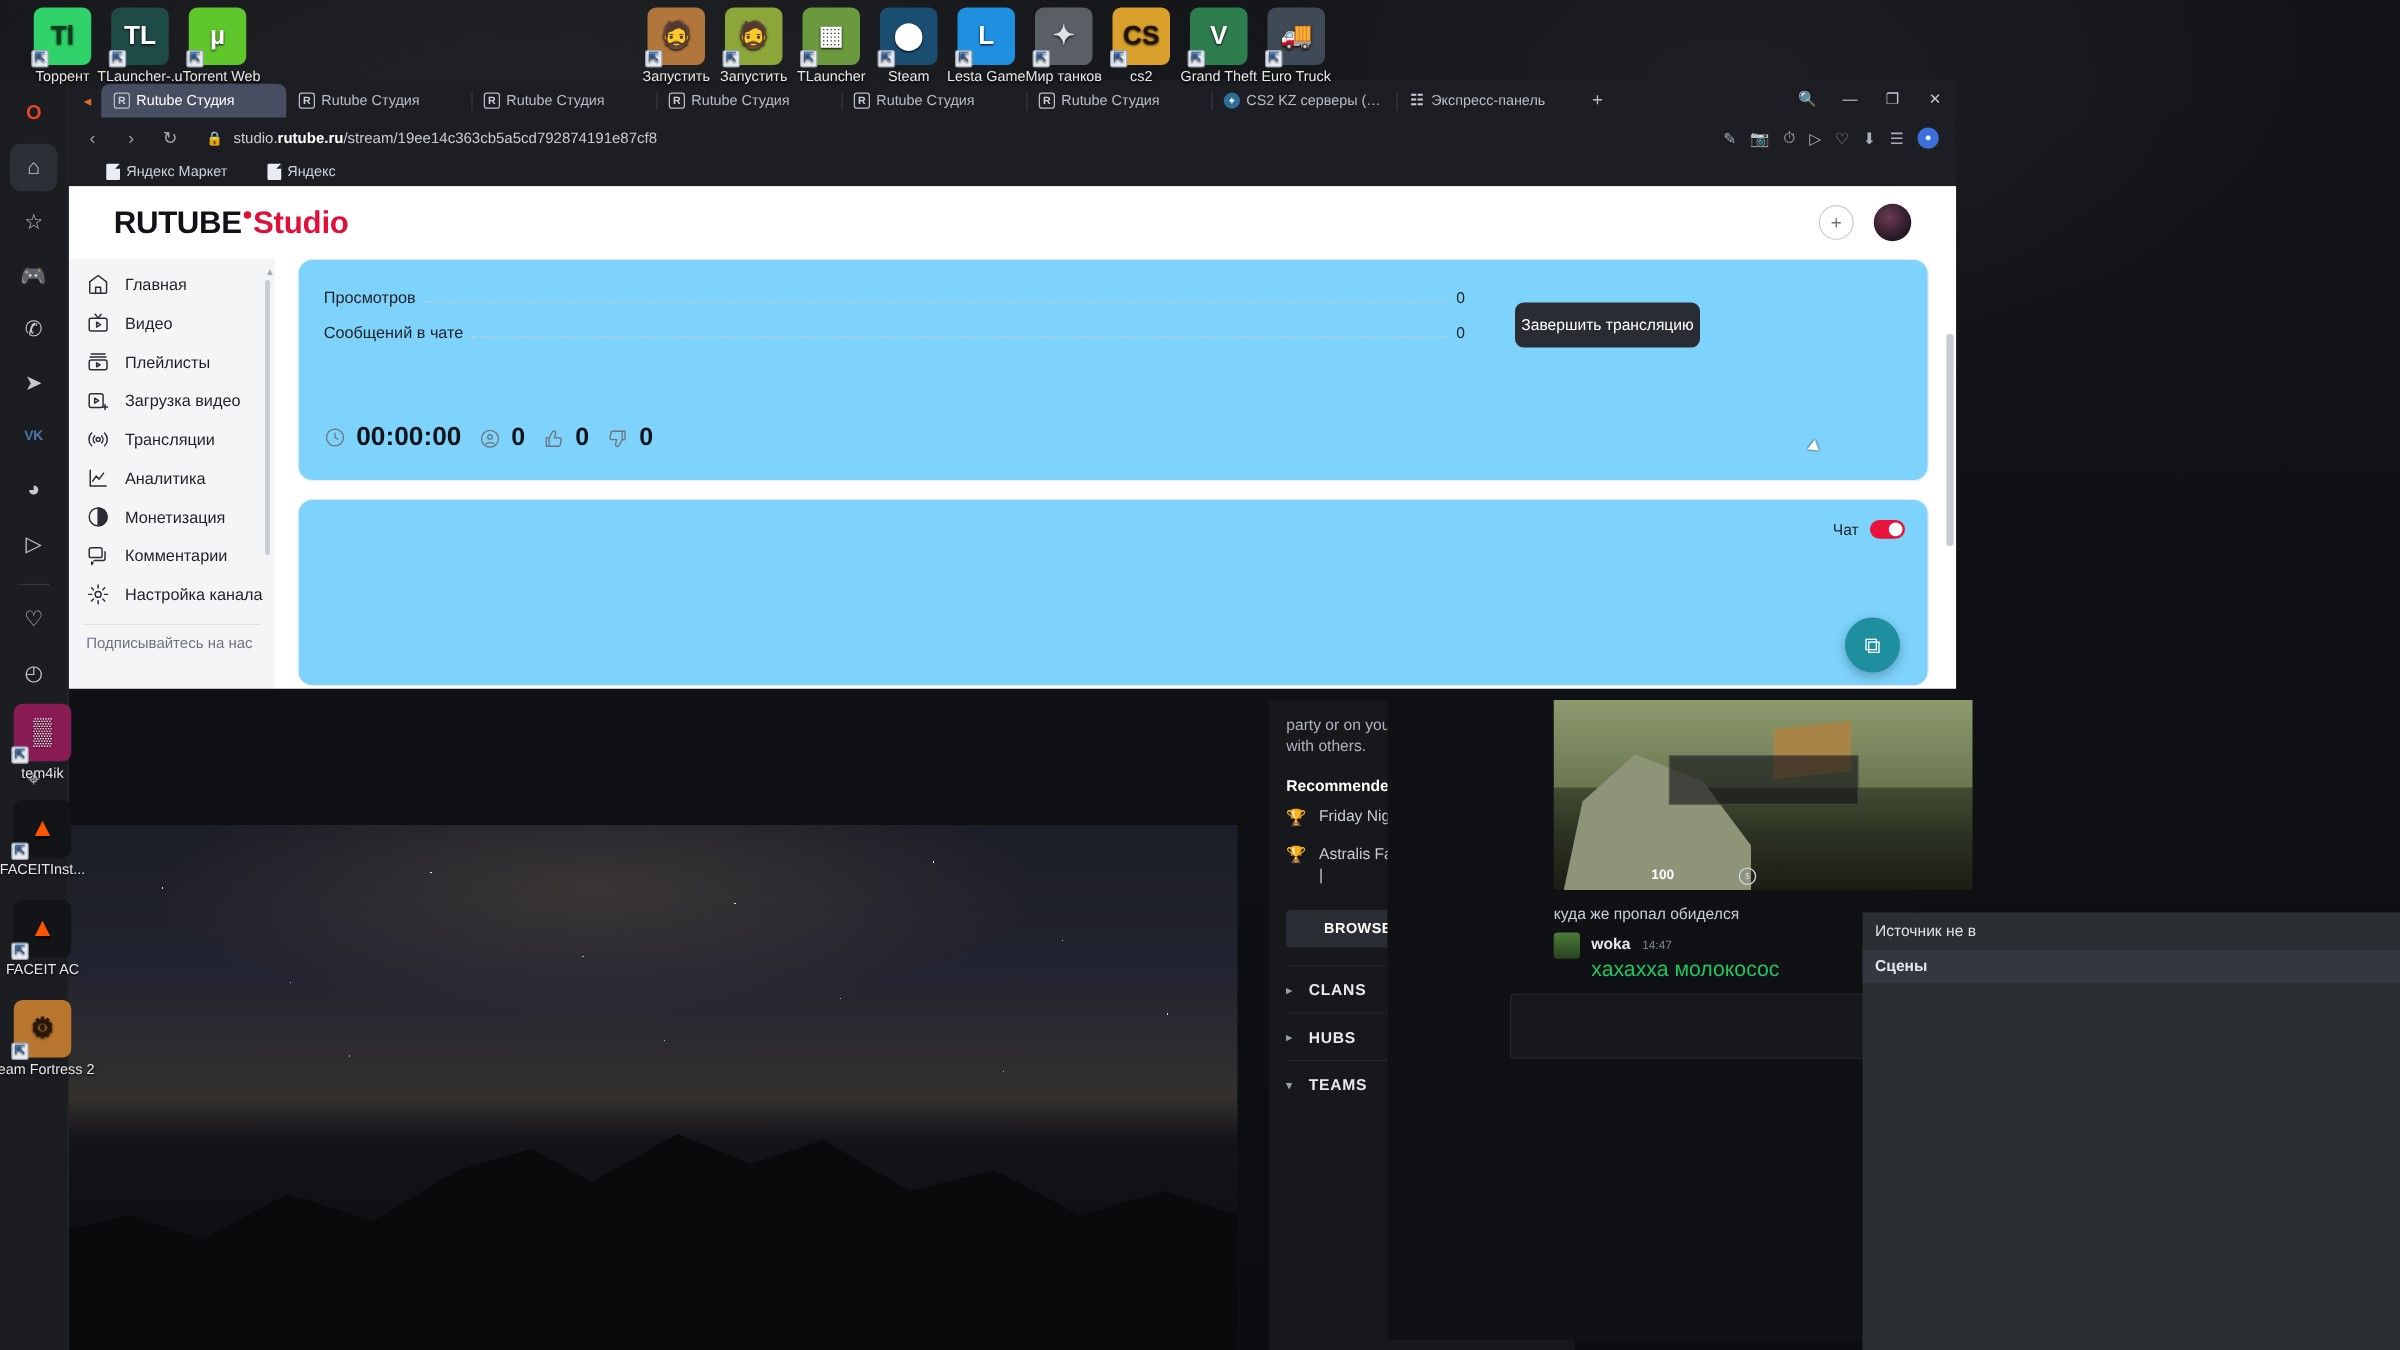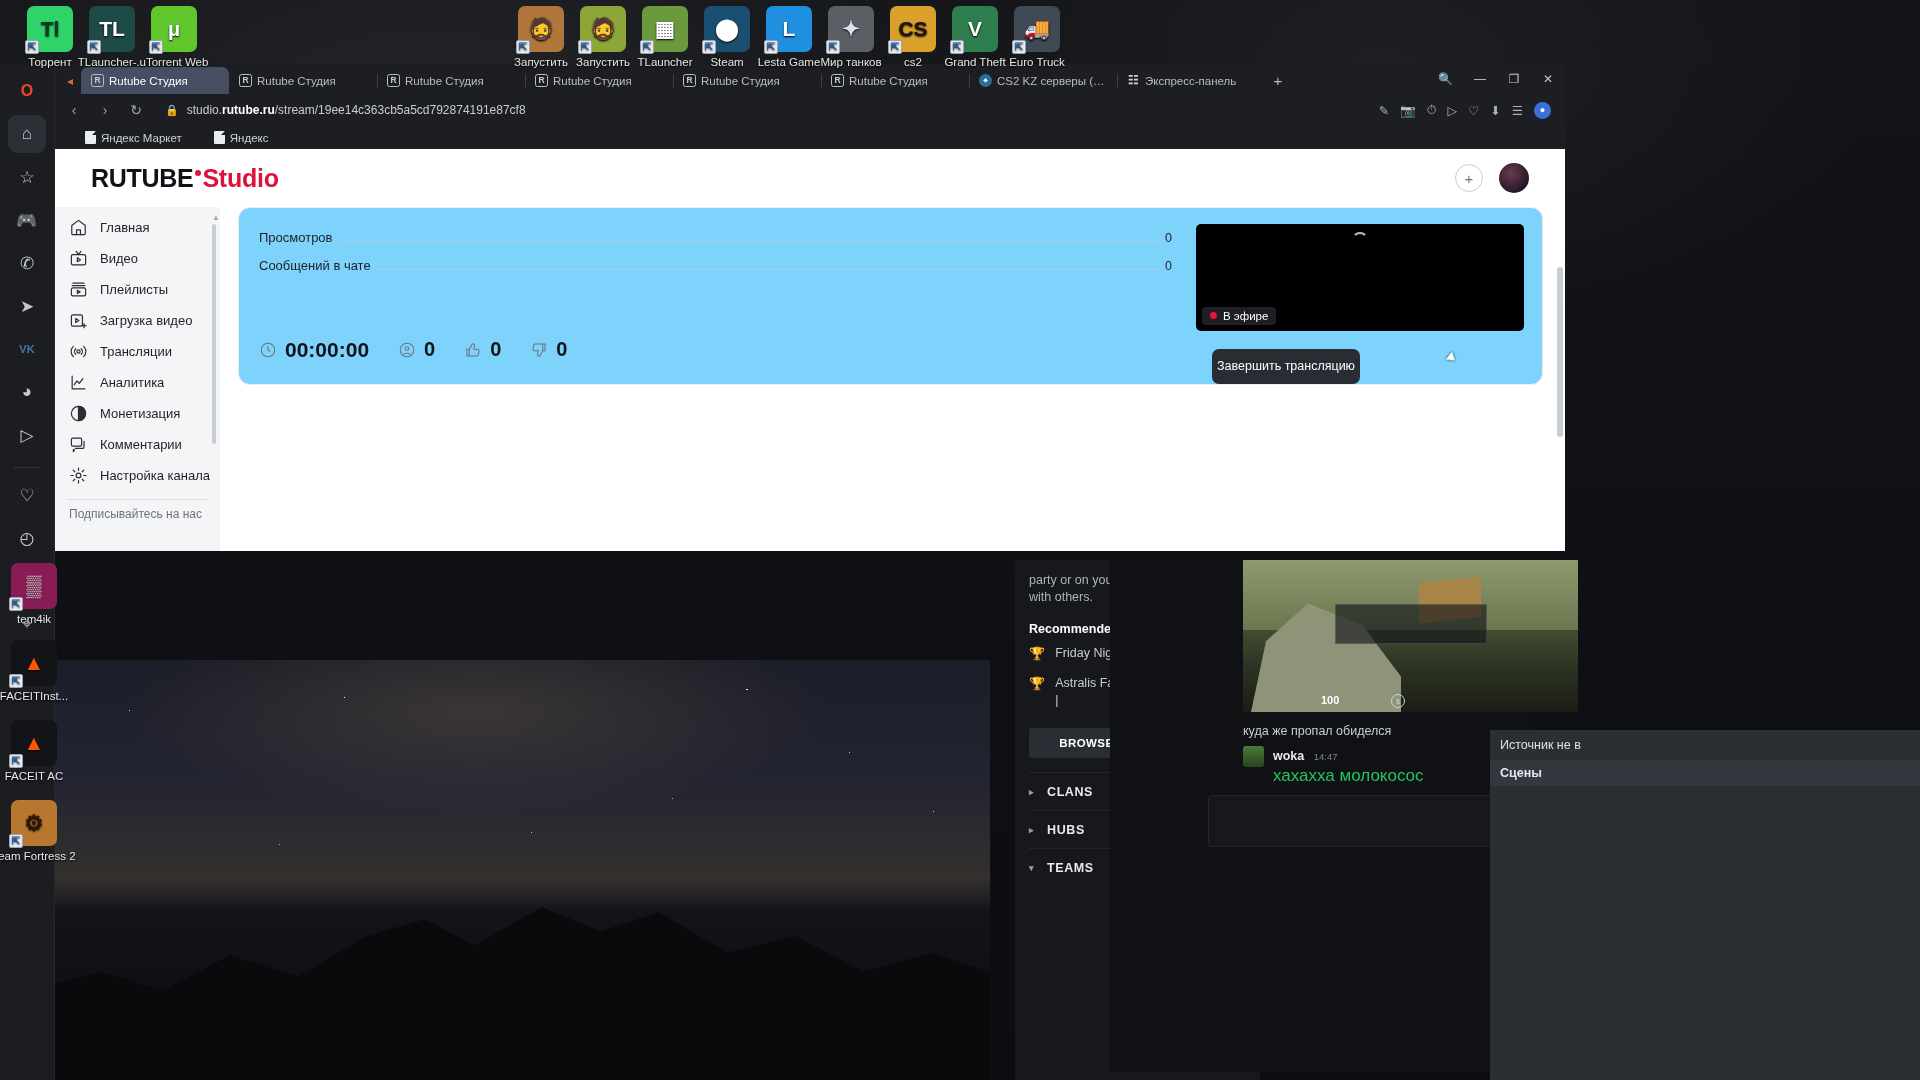--- a/index.html
+++ b/index.html
@@ -148,21 +148,21 @@
 
   #rt-main{flex:1;background:#fff;position:relative;padding:0 22px 0 18px;}
   .card{background:#7dd3fc;border:1px solid #ebedf0;border-radius:12px;}
   #card-stats{margin-top:0;height:178px;display:flex;padding:10px 20px 0;position:relative;overflow:hidden;}
   #stat-left{flex:1;padding-top:6px;}
   .stat-row{display:flex;align-items:baseline;font-size:13px;color:#1e2026;
      padding:6px 0;}
   .stat-row .nm{white-space:nowrap;}
   .stat-row .dots{flex:1;border-bottom:1.5px dotted #c6cad1;margin:0 6px 4px;}
   .stat-row .vl{font-size:12.5px;color:#1e2026;}
-  #stat-badges{display:flex;align-items:flex-start;gap:29px;margin-top:58px;}
+  #stat-badges{display:flex;align-items:flex-end;gap:14px;margin-top:58px;}
   .badge{display:flex;align-items:center;gap:8px;font-size:20px;font-weight:700;color:#121318;}
   .badge svg{width:18px;height:18px;stroke:#6e727b;stroke-width:1.4;fill:none;}
   .badge.time{font-size:21px;}
   #stat-right{width:350px;padding:6px 0 0 24px;display:flex;flex-direction:column;}
   #preview{width:328px;height:108px;background:#000;border-radius:5px;position:relative;overflow:hidden;}
   #preview .spin{position:absolute;left:50%;top:8px;width:16px;height:16px;margin-left:-8px;
      border:2px solid transparent;border-top-color:#bdbdbd;border-radius:50%;}
   #live-badge{position:absolute;left:6px;bottom:6px;display:flex;align-items:center;gap:6px;
      background:rgba(32,34,40,.9);border-radius:4px;padding:3px 8px;font-size:11.5px;color:#fff;}
   #live-badge .d{width:7px;height:7px;border-radius:50%;background:#e8123a;}
@@ -549,31 +549,33 @@
               <div class="badge">
                 <svg viewBox="0 0 24 24" style="transform:rotate(180deg)">
                     <path d="M4 11h3v9H4zM7 11l4-7a2 2 0 0 1 3 2l-1 5h5a2 2 0 0 1 2 2.3l-1 5a2 2 0 0 1-2 1.7H7z"></path>
                   </svg>
                 <span>0</span>
               </div>
             </div>
           </div>
 
           <div id="stat-right">
-            <div id="preview">
-              <div class="spin"></div>
-              <div id="live-badge">
-                <span class="d"></span>
-                <span>В эфире</span>
-              </div>
-            </div>
             <button id="end-btn">Завершить трансляцию</button>
           </div>
         </div>
 
+        <div class="card" id="card-chat">
+          <div id="chat-toggle-wrap">
+            <span>Чат</span>
+            <span id="chat-toggle">
+              <span class="knob"></span>
+            </span>
+          </div>
+          <div id="fab">⧉</div>
+        </div>
 
         <div id="page-scroll">
           <div class="pbar"></div>
         </div>
       </div>
     </div>
   </div>
 </div>
 
 <div id="cursor"></div>

